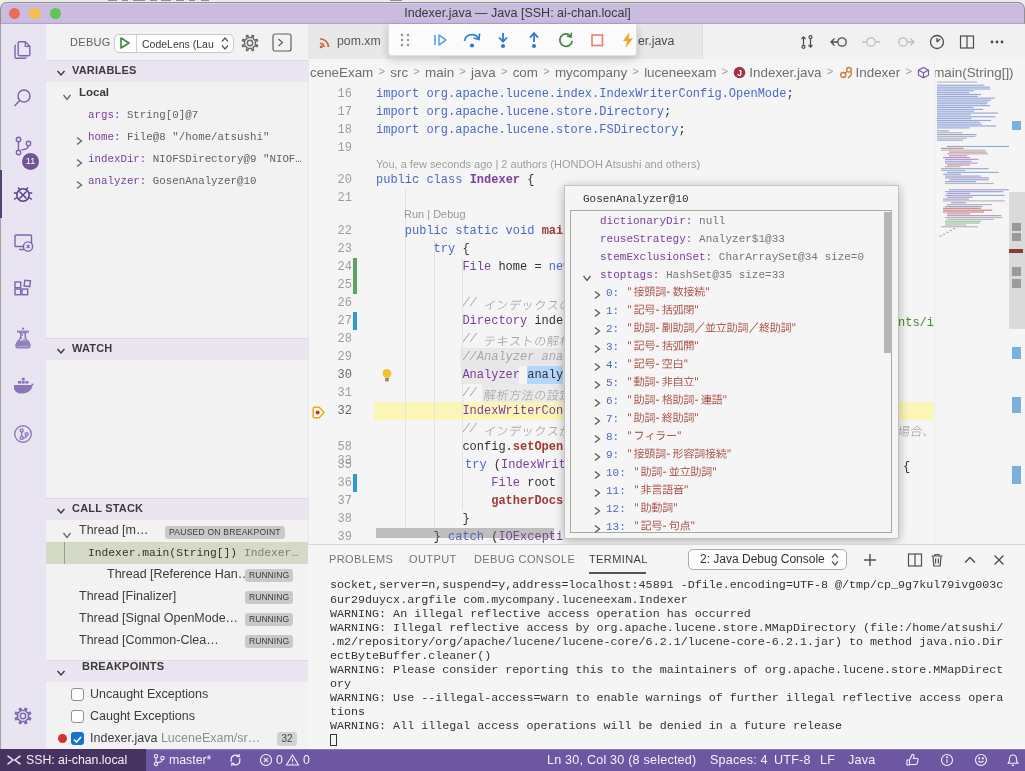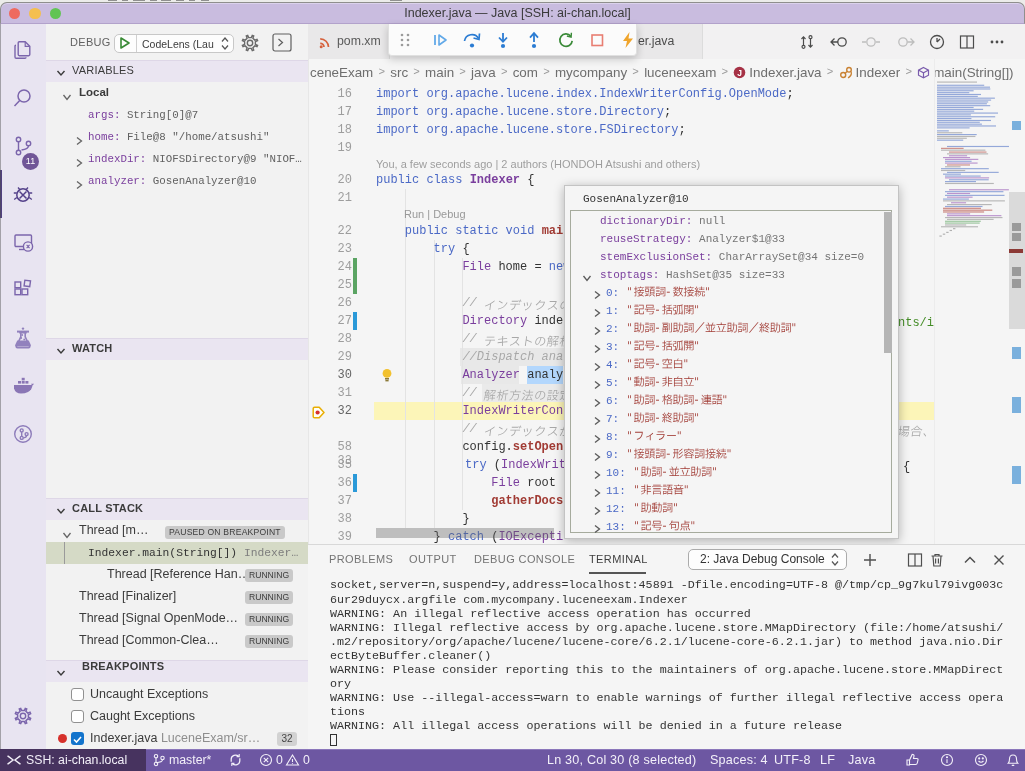--- a/index.html
+++ b/index.html
@@ -120,21 +120,21 @@
       <circle cx="12" cy="12" r="2.7" fill="none" stroke="#6a6a6a" stroke-width="1.4"></circle>
     </svg></div>
 <div style="position:absolute;left:272px;top:33px;width:20px;height:19px;"><svg width="20" height="19" viewBox="0 0 20 19" style="">
       <rect x="1" y="1" width="18" height="17" rx="2" fill="none" stroke="#5f5f5f" stroke-width="1.2"></rect>
       <path d="M6.5 6 l4 3.5 L6.5 13" fill="none" stroke="#5f5f5f" stroke-width="1.2"></path>
     </svg></div>
 <div style="position:absolute;left:46px;top:60px;width:262px;height:22px;background:#eae5f1;border-top:1px solid #ded7e7;"></div>
 <div style="position:absolute;left:55px;top:65px;width:12px;height:12px;"><svg width="12" height="12" viewBox="0 0 12 12" style="">
       <path d="M2.5 4 L6 8 L9.5 4" fill="none" stroke="#3b3b3b" stroke-width="1.4"></path>
     </svg></div>
-<div style="position:absolute;left:72px;top:64px;font-size:11px;font-weight:normal;color:#3b3b3b;letter-spacing:0.2px;">VARIABLES</div>
+<div style="position:absolute;left:72px;top:64px;font-size:11px;font-weight:bold;color:#3b3b3b;letter-spacing:0.2px;">VARIABLES</div>
 <div style="position:absolute;left:62px;top:88px;width:10px;height:10px;"><svg width="10" height="10" viewBox="0 0 10 10" style="">
       <path d="M1.5 3 L5 7.5 L8.5 3" fill="none" stroke="#646464" stroke-width="1.3"></path>
     </svg></div>
 <div style="position:absolute;left:79px;top:86px;font-size:11.5px;font-weight:bold;color:#3b3b3b;">Local</div>
 <div style="position:absolute;left:88px;top:108px;font-size:10.8px;white-space:pre;"><span class="mono" style="color:#7A3E9D">args: </span><span class="mono" style="color:#616161">String[0]@7</span></div>
 <div style="position:absolute;left:74px;top:132px;width:10px;height:10px;"><svg width="10" height="10" viewBox="0 0 10 10" style="">
       <path d="M3 1.5 L7.5 5 L3 8.5" fill="none" stroke="#646464" stroke-width="1.3"></path>
     </svg></div>
 <div style="position:absolute;left:88px;top:130px;font-size:10.8px;white-space:pre;"><span class="mono" style="color:#7A3E9D">home: </span><span class="mono" style="color:#616161">File@8 "/home/atsushi"</span></div>
 <div style="position:absolute;left:74px;top:154px;width:10px;height:10px;"><svg width="10" height="10" viewBox="0 0 10 10" style="">
@@ -348,21 +348,21 @@
       <path transform="translate(0.0,12.7) scale(0.012000,-0.012000)" d="M190 745H830V675H190ZM919 497V428H557V368Q557 218 490 123Q424 28 283-31L243 35Q373 89 429 166Q485 242 485 368V428H101V497Z"></path>
       <path transform="translate(12.6,12.7) scale(0.012000,-0.012000)" d="M908 367 915 297 551 259 580-24 511-33 481 252 118 214 110 283 473 321 452 528 119 493 112 563 444 598 422 807 493 814 515 605 847 640 853 570 522 535 543 329Z"></path>
       <path transform="translate(25.2,12.7) scale(0.012000,-0.012000)" d="M858 4Q709 153 554 262Q475 181 372 115Q269 49 148 1L112 67Q348 157 498 310Q649 462 691 652H186V720H771Q771 683 757 623Q722 458 601 314Q757 202 903 59Z"></path>
       <path transform="translate(37.8,12.7) scale(0.012000,-0.012000)" d="M834 238Q605 359 392 432V-30H320V785H392V508Q635 423 866 302Z"></path>
       <path transform="translate(50.4,12.7) scale(0.012000,-0.012000)" d="M911 378Q911 214 816 118Q720 22 538-1L518 68Q682 88 760 163Q839 238 839 374Q839 500 762 578Q684 655 550 666Q516 361 451 216Q386 70 283 70Q232 70 188 99Q143 128 116 184Q89 241 89 319Q89 440 144 534Q199 629 296 682Q393 734 515 734Q629 734 720 689Q810 644 860 563Q911 482 911 378ZM479 667Q387 661 314 616Q241 570 200 493Q159 416 159 320Q159 265 176 224Q192 184 220 163Q247 142 280 142Q345 142 398 272Q450 401 479 667Z"></path>
       <path transform="translate(63.0,12.7) scale(0.012000,-0.012000)" d="M408 735Q396 701 376 663Q355 625 334 596H444V3Q444-31 430-46Q416-61 384-61H271L256-6H390V157H129Q115 28 76-78L28-37Q62 50 73 158Q84 267 84 441V561L57 535L21 578Q135 681 184 843L240 836Q230 801 221 778H408ZM480 550Q556 582 598 628Q641 675 651 743H495V798H928Q928 667 913 602Q902 556 876 536Q850 517 799 517H715L700 573H791Q822 573 836 583Q850 593 856 622Q861 646 864 682Q867 717 867 743H711Q688 576 508 497ZM198 726Q165 655 116 596H271Q294 627 314 662Q334 696 345 726ZM235 411V544H139V411ZM286 411H390V544H286ZM957 168V110H764V-75H704V110H489V168H704V306H581Q557 253 528 216L479 251Q548 338 566 461L622 450Q616 407 602 363H704V478H764V363H942V306H764V168ZM139 360Q138 277 133 211H235V360ZM286 360V211H390V360Z"></path>
       <path transform="translate(75.6,12.7) scale(0.012000,-0.012000)" d="M457 305 415 264 298 432Q296 436 294 436Q292 435 292 430V-74H231V471H224Q211 298 79 142L36 190Q121 289 164 388Q206 487 219 589H56V647H231V834H292V647H457V589H292V460H298L312 473Q319 480 326 480Q333 480 344 466ZM956 511V454H810V-74H748V454H562Q560 269 534 145Q507 21 445-78L395-31Q453 62 477 180Q501 299 501 488V742Q635 756 731 777Q827 798 900 827L933 777Q788 716 562 692V511Z"></path>
       <path transform="translate(88.2,12.7) scale(0.012000,-0.012000)" d="M393 621V550Q393 491 389 447H833Q833 323 828 242Q823 160 810 99Q795 24 755-11Q715-46 628-46H462L446 17H623Q682 17 708 40Q734 62 745 112Q765 202 766 387H381Q359 248 293 136Q227 24 106-66L60-15Q160 59 218 142Q276 226 301 325Q326 424 326 552V621H56V682H458V834H527V682H944V621Z"></path>
       <path transform="translate(100.8,12.7) scale(0.012000,-0.012000)" d="M897-79Q880-45 847 9Q730-11 578-28Q427-44 284-52L278 9Q351 13 391 16Q431 86 467 173Q503 260 529 349H294V408H578V600H324V659H578V834H642V659H918V600H642V408H948V349H596Q572 266 536 178Q501 89 466 21Q637 36 816 61Q752 164 699 236L750 272Q798 207 852 122Q906 38 951-44ZM280 666Q190 735 99 782L131 833Q229 784 313 716ZM240 416Q145 490 43 544L75 594Q127 568 180 534Q232 500 275 466ZM281 277Q251 191 205 100Q159 9 104-65L53-23Q154 105 225 301Z"></path>
     </svg></div>
-<div class="mono" style="position:absolute;left:462.40px;top:348px;height:18px;line-height:18px;font-size:12px;white-space:pre;"><span style="color:#a8a8a8;font-style:italic">//Dispatch ana</span></div>
+<div class="mono" style="position:absolute;left:462.40px;top:348px;height:18px;line-height:18px;font-size:12px;white-space:pre;"><span style="color:#a8a8a8;font-style:italic">//Analyzer ana</span></div>
 <div class="mono" style="position:absolute;left:462.40px;top:366px;height:18px;line-height:18px;font-size:12px;white-space:pre;"><span style="color:#7A3E9D">Analyzer</span><span style="color:#333"> </span><span style="color:#333">analy</span></div>
 <div class="mono" style="position:absolute;left:462.40px;top:384px;height:18px;line-height:18px;font-size:12px;white-space:pre;"><span style="color:#a8a8a8;font-style:italic">// </span></div>
 <div style="position:absolute;left:484.0px;top:386.5px;width:102px;height:15px;overflow:hidden;transform:skewX(-8deg);"><svg class="jp" width="88" height="17" viewBox="0 0 88 17" style="fill:#a8a8a8">
       <path transform="translate(0.0,12.7) scale(0.012000,-0.012000)" d="M408 735Q396 701 376 663Q355 625 334 596H444V3Q444-31 430-46Q416-61 384-61H271L256-6H390V157H129Q115 28 76-78L28-37Q62 50 73 158Q84 267 84 441V561L57 535L21 578Q135 681 184 843L240 836Q230 801 221 778H408ZM480 550Q556 582 598 628Q641 675 651 743H495V798H928Q928 667 913 602Q902 556 876 536Q850 517 799 517H715L700 573H791Q822 573 836 583Q850 593 856 622Q861 646 864 682Q867 717 867 743H711Q688 576 508 497ZM198 726Q165 655 116 596H271Q294 627 314 662Q334 696 345 726ZM235 411V544H139V411ZM286 411H390V544H286ZM957 168V110H764V-75H704V110H489V168H704V306H581Q557 253 528 216L479 251Q548 338 566 461L622 450Q616 407 602 363H704V478H764V363H942V306H764V168ZM139 360Q138 277 133 211H235V360ZM286 360V211H390V360Z"></path>
       <path transform="translate(12.6,12.7) scale(0.012000,-0.012000)" d="M457 305 415 264 298 432Q296 436 294 436Q292 435 292 430V-74H231V471H224Q211 298 79 142L36 190Q121 289 164 388Q206 487 219 589H56V647H231V834H292V647H457V589H292V460H298L312 473Q319 480 326 480Q333 480 344 466ZM956 511V454H810V-74H748V454H562Q560 269 534 145Q507 21 445-78L395-31Q453 62 477 180Q501 299 501 488V742Q635 756 731 777Q827 798 900 827L933 777Q788 716 562 692V511Z"></path>
       <path transform="translate(25.2,12.7) scale(0.012000,-0.012000)" d="M393 621V550Q393 491 389 447H833Q833 323 828 242Q823 160 810 99Q795 24 755-11Q715-46 628-46H462L446 17H623Q682 17 708 40Q734 62 745 112Q765 202 766 387H381Q359 248 293 136Q227 24 106-66L60-15Q160 59 218 142Q276 226 301 325Q326 424 326 552V621H56V682H458V834H527V682H944V621Z"></path>
       <path transform="translate(37.8,12.7) scale(0.012000,-0.012000)" d="M897-79Q880-45 847 9Q730-11 578-28Q427-44 284-52L278 9Q351 13 391 16Q431 86 467 173Q503 260 529 349H294V408H578V600H324V659H578V834H642V659H918V600H642V408H948V349H596Q572 266 536 178Q501 89 466 21Q637 36 816 61Q752 164 699 236L750 272Q798 207 852 122Q906 38 951-44ZM280 666Q190 735 99 782L131 833Q229 784 313 716ZM240 416Q145 490 43 544L75 594Q127 568 180 534Q232 500 275 466ZM281 277Q251 191 205 100Q159 9 104-65L53-23Q154 105 225 301Z"></path>
       <path transform="translate(50.4,12.7) scale(0.012000,-0.012000)" d="M911 378Q911 214 816 118Q720 22 538-1L518 68Q682 88 760 163Q839 238 839 374Q839 500 762 578Q684 655 550 666Q516 361 451 216Q386 70 283 70Q232 70 188 99Q143 128 116 184Q89 241 89 319Q89 440 144 534Q199 629 296 682Q393 734 515 734Q629 734 720 689Q810 644 860 563Q911 482 911 378ZM479 667Q387 661 314 616Q241 570 200 493Q159 416 159 320Q159 265 176 224Q192 184 220 163Q247 142 280 142Q345 142 398 272Q450 401 479 667Z"></path>
       <path transform="translate(63.0,12.7) scale(0.012000,-0.012000)" d="M585 693Q585 605 558 543Q531 481 474 429L438 475Q489 520 508 570Q528 619 528 702V804H805V555Q805 535 812 528Q819 521 839 521H883V669L936 650V531Q936 497 924 483Q913 469 882 469H830Q784 469 766 487Q748 505 748 551V751H585ZM83 803H383V747H83ZM415 605H46V662H415ZM89 523H378V467H89ZM919-76Q790-18 694 64Q590-23 447-77L422-22Q551 25 648 105Q566 184 497 296L548 324Q613 220 693 146Q783 235 819 339H463V395H886V348Q845 212 738 105Q833 28 947-21ZM378 331H89V387H378ZM145-75H88V250H380V-21H145ZM324 195H145V36H324Z"></path>
       <path transform="translate(75.6,12.7) scale(0.012000,-0.012000)" d="M935 29 924-28H584Q424-28 345 26Q266 79 254 206H247Q243 149 230 110Q216 70 184 33Q151-4 91-46L53 9Q120 54 155 94Q190 135 204 184Q217 233 217 309V386H283V307Q283 186 330 121Q377 56 477 37V479H133V522H71V724H460V835H524V724H929V522H867V479H541V309H867V253H541V30Q552 29 576 29ZM867 666H133V537H867Z"></path>

